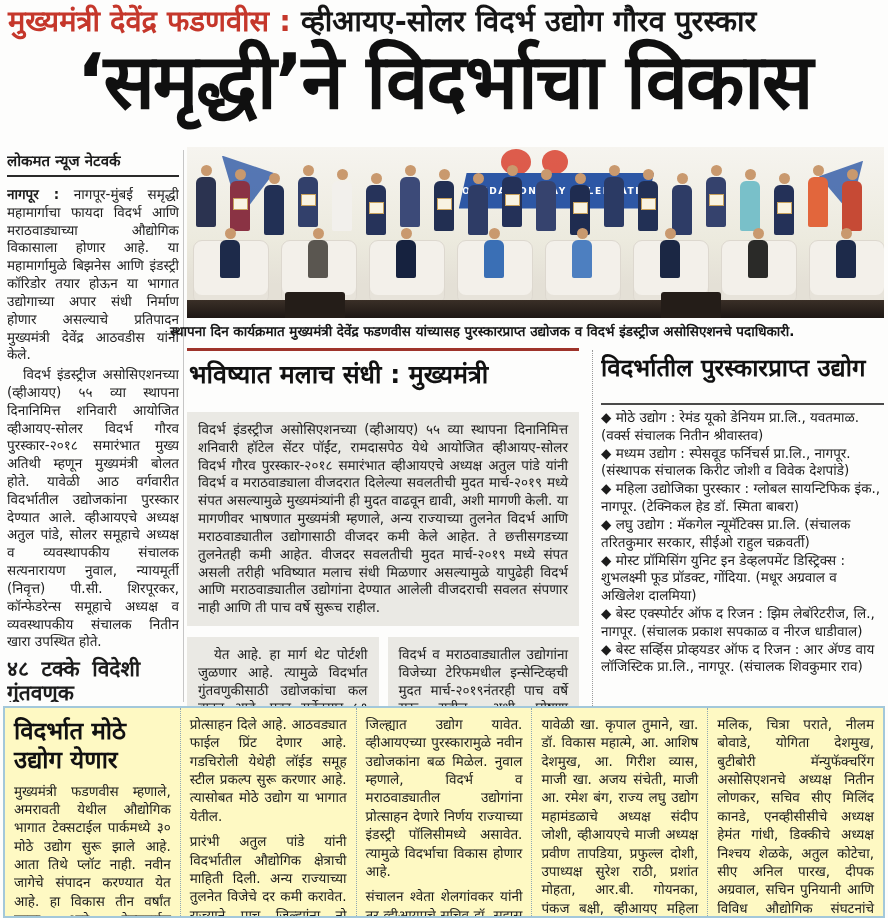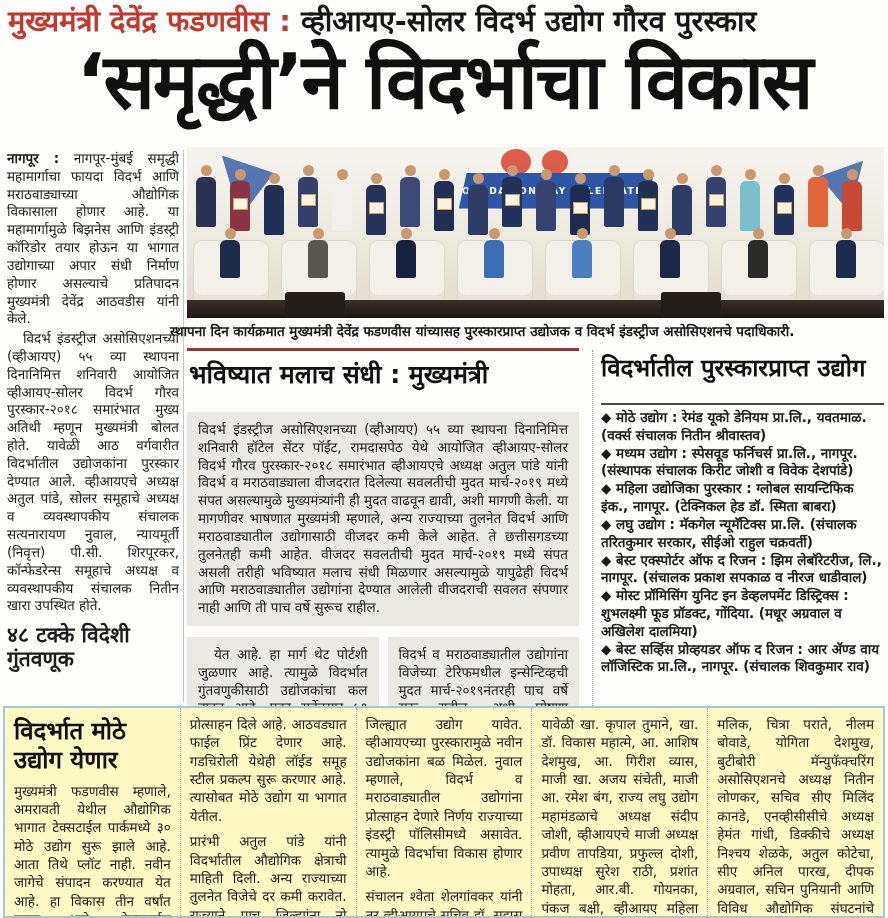--- a/index.html
+++ b/index.html
@@ -14,21 +14,21 @@
   .headline{
     position:absolute;left:0;top:36px;width:888px;margin:0;text-align:center;
     font-size:76px;font-weight:bold;color:#101010;letter-spacing:-2px;line-height:1.2;white-space:nowrap;
   }
   
   .left-col{position:absolute;left:7px;top:150px;width:172px;height:552px;overflow:hidden;}
   .byline{font-size:15px;font-weight:bold;padding-bottom:5px;border-bottom:2px solid #2a2a2a;margin-bottom:9px;}
   .left-col p{margin:0 0 2px 0;font-size:13.5px;line-height:1.32;text-align:justify;}
   .left-col .indent{text-indent:16px;}
   .lead{font-weight:bold;}
-  .subhead{font-size:21px;font-weight:bold;margin:8px 0 5px 0;line-height:1.15;}
+  .subhead{font-size:21px;font-weight:bold;margin:8px 0 5px 0;line-height:1.15;font-family:Liberation Mono, monospace;}
   .vline-left{position:absolute;left:183px;top:150px;height:552px;border-left:1px solid #c6c6c6;}
   
   .photo{position:absolute;left:187px;top:147px;width:697px;height:171px;overflow:hidden;
     background:linear-gradient(180deg,#f6f4ef 0%,#eceade 55%,#e4e0d6 80%);}
   .p-banner{position:absolute;left:39%;top:15%;width:28%;height:21%;background:#2d57a5;
     clip-path:polygon(4% 0,100% 0,96% 100%,0 100%);display:flex;align-items:center;justify-content:center;
     color:#fff;font-size:9px;font-weight:bold;letter-spacing:1.6px;white-space:nowrap;}
   .p-blob{position:absolute;border-radius:50%;background:#d8412f;opacity:.85;}
   .p-blob.b1{left:45%;top:1%;width:30px;height:26px;}
   .p-blob.b2{left:51%;top:2%;width:26px;height:24px;}
@@ -54,21 +54,21 @@
   .graybox{background:#eae9e4;padding:9px 11px;font-size:13.5px;line-height:1.32;text-align:justify;}
   .mid-cols{display:flex;gap:9px;margin-top:11px;}
   .mid-cols .graybox{flex:1;}
   .graybox p{margin:0 0 6px 0;}
   .graybox p:last-child{margin-bottom:0;}
   .graybox .indent{text-indent:16px;}
   .vline-mid{position:absolute;left:592px;top:350px;height:388px;border-left:1px dotted #9a9a9a;}
   
   .right-col{position:absolute;left:601px;top:350px;width:283px;height:390px;overflow:hidden;}
   .right-heading{margin:0 0 4px 0;font-size:24px;font-weight:bold;color:#111;padding-bottom:20px;border-bottom:2px solid #4a4a4a;}
-  .award{font-size:13.5px;font-weight:700;line-height:1.32;margin:0 0;text-align:left;}
+  .award{font-size:13.5px;font-weight:400;line-height:1.32;margin:0 0;text-align:left;}
   
   .bottom-box{position:absolute;left:3px;top:706px;width:878px;height:208px;border:2px solid #a3c8da;
     display:flex;background:#fef9c3;overflow:hidden;}
   .bcol{flex:1;padding:7px 9px;overflow:hidden;}
   .bcol + .bcol{border-left:1px dotted #8ea8b4;}
   .bottom-heading{margin:2px 0 7px 0;font-size:24px;font-weight:bold;line-height:1.2;color:#111;}
   .bcol p{margin:0 0 7px 0;font-size:13.5px;line-height:1.36;text-align:justify;}
 </style>
 </head>
 <body>
@@ -76,20 +76,21 @@
 <div class="page">
 
   <div class="kicker">
     <span class="red">मुख्यमंत्री देवेंद्र फडणवीस :</span>
     <span class="blk">व्हीआयए-सोलर विदर्भ उद्योग गौरव पुरस्कार</span>
   </div>
 
   <h1 class="headline">‘समृद्धी’ने विदर्भाचा विकास</h1>
 
   <div class="left-col">
+    <div class="byline">लोकमत न्यूज नेटवर्क</div>
     <p><span class="lead">नागपूर :</span> <span>नागपूर-मुंबई समृद्धी महामार्गाचा फायदा विदर्भ आणि मराठवाड्याच्या औद्योगिक विकासाला होणार आहे. या महामार्गामुळे बिझनेस आणि इंडस्ट्री कॉरिडोर तयार होऊन या भागात उद्योगाच्या अपार संधी निर्माण होणार असल्याचे प्रतिपादन मुख्यमंत्री देवेंद्र आठवडीस यांनी केले.</span></p>
     <p class="indent">विदर्भ इंडस्ट्रीज असोसिएशनच्या (व्हीआयए) ५५ व्या स्थापना दिनानिमित्त शनिवारी आयोजित व्हीआयए-सोलर विदर्भ गौरव पुरस्कार-२०१८ समारंभात मुख्य अतिथी म्हणून मुख्यमंत्री बोलत होते. यावेळी आठ वर्गवारीत विदर्भातील उद्योजकांना पुरस्कार देण्यात आले. व्हीआयएचे अध्यक्ष अतुल पांडे, सोलर समूहाचे अध्यक्ष व व्यवस्थापकीय संचालक सत्यनारायण नुवाल, न्यायमूर्ती (निवृत्त) पी.सी. शिरपूरकर, कॉन्फेडरेन्स समूहाचे अध्यक्ष व व्यवस्थापकीय संचालक नितीन खारा उपस्थित होते.</p>
     <h3 class="subhead">४८ टक्के विदेशी गुंतवणूक</h3>
 
   </div>
   <div class="vline-left"></div>
 
   <div class="photo">
     <div class="p-shape sl"></div>
     <div class="p-shape sr"></div>
@@ -262,22 +263,22 @@
   </div>
   <div class="vline-mid"></div>
 
   <div class="right-col">
     <h2 class="right-heading">विदर्भातील पुरस्कारप्राप्त उद्योग</h2>
     <div>
       <div class="award">◆ मोठे उद्योग : रेमंड यूको डेनियम प्रा.लि., यवतमाळ. (वर्क्स संचालक नितीन श्रीवास्तव)</div>
       <div class="award">◆ मध्यम उद्योग : स्पेसवूड फर्निचर्स प्रा.लि., नागपूर. (संस्थापक संचालक किरीट जोशी व विवेक देशपांडे)</div>
       <div class="award">◆ महिला उद्योजिका पुरस्कार : ग्लोबल सायन्टिफिक इंक., नागपूर. (टेक्निकल हेड डॉ. स्मिता बाबरा)</div>
       <div class="award">◆ लघु उद्योग : मॅकगेल न्यूमॅटिक्स प्रा.लि. (संचालक तरितकुमार सरकार, सीईओ राहुल चक्रवर्ती)</div>
+      <div class="award">◆ मोस्ट प्रॉमिसिंग युनिट इन डेव्हलपमेंट डिस्ट्रिक्स : शुभलक्ष्मी फूड प्रॉडक्ट, गोंदिया. (मधूर अग्रवाल व अखिलेश दालमिया)</div>
       <div class="award">◆ बेस्ट एक्स्पोर्टर ऑफ द रिजन : झिम लेबॉरेटरीज, लि., नागपूर. (संचालक प्रकाश सपकाळ व नीरज धाडीवाल)</div>
-      <div class="award">◆ मोस्ट प्रॉमिसिंग युनिट इन डेव्हलपमेंट डिस्ट्रिक्स : शुभलक्ष्मी फूड प्रॉडक्ट, गोंदिया. (मधूर अग्रवाल व अखिलेश दालमिया)</div>
       <div class="award">◆ बेस्ट सर्व्हिस प्रोव्हयडर ऑफ द रिजन : आर ॲण्ड वाय लॉजिस्टिक प्रा.लि., नागपूर. (संचालक शिवकुमार राव)</div>
 
     </div>
   </div>
 
   <div class="bottom-box">
     <div class="bcol">
       <h2 class="bottom-heading">विदर्भात मोठे उद्योग येणार</h2>
       <p>मुख्यमंत्री फडणवीस म्हणाले, अमरावती येथील औद्योगिक भागात टेक्सटाईल पार्कमध्ये ३० मोठे उद्योग सुरू झाले आहे. आता तिथे प्लॉट नाही. नवीन जागेचे संपादन करण्यात येत आहे. हा विकास तीन वर्षांत झाला आहे. टेक्सटाईल पॉलिसीमध्ये विदर्भ आणि कापूस उत्पादन भागाला</p>
     </div>

